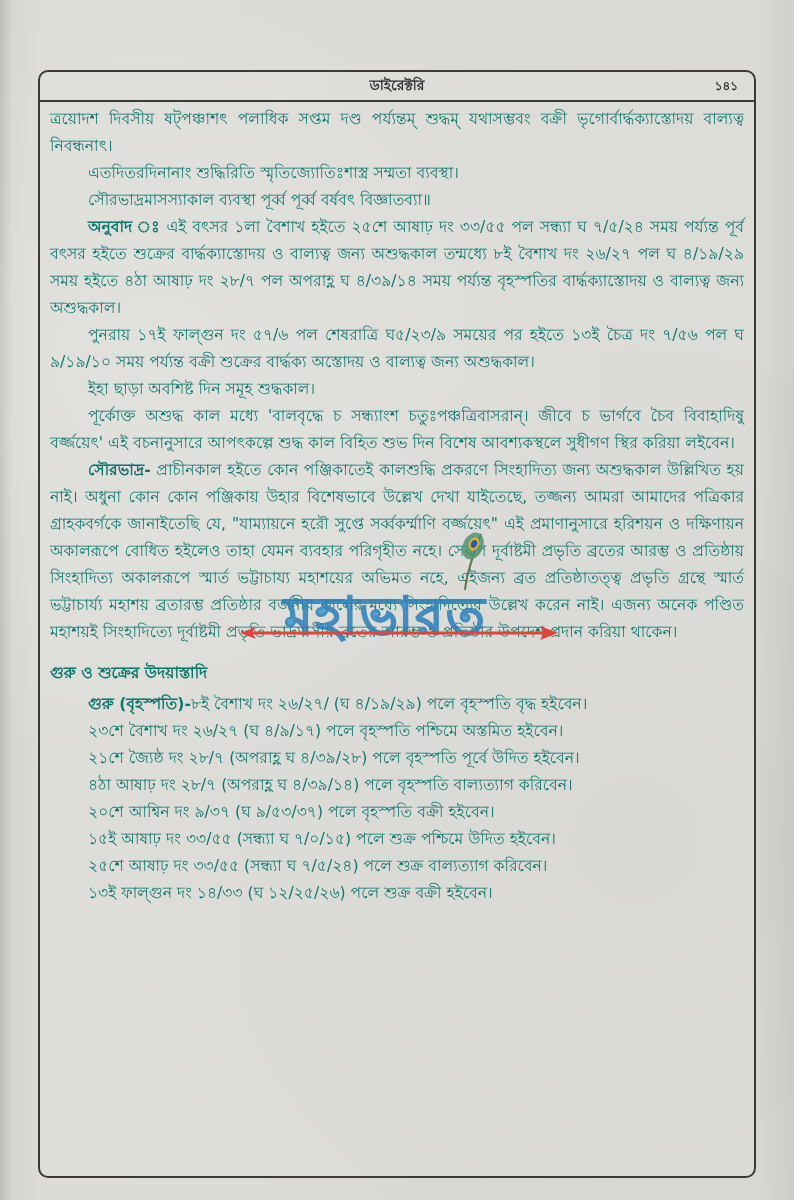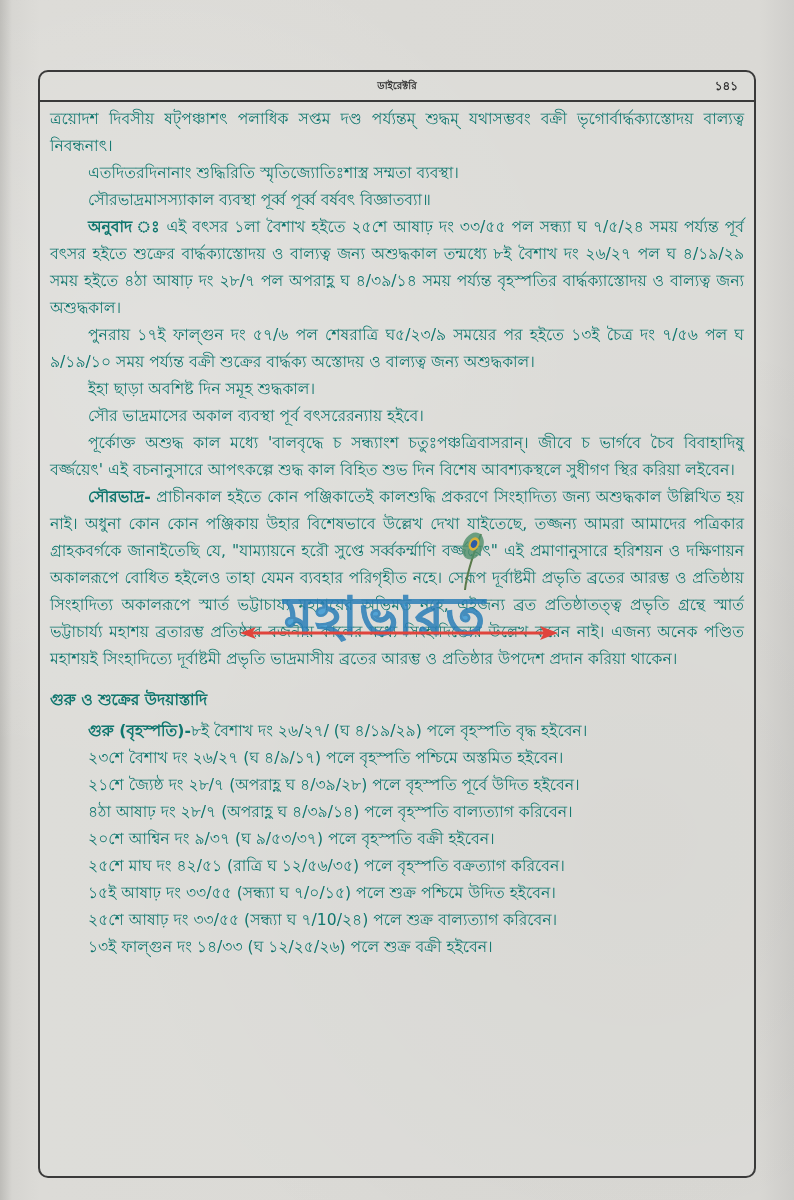--- a/index.html
+++ b/index.html
@@ -26,21 +26,21 @@
     border-radius: 10px;
     box-sizing: border-box;
     background: rgba(223,222,218,0.55);
   }
   .header {
     position: absolute; left: 0; right: 0; top: 0;
     height: 28px;
     border-bottom: 2px solid #3a3a3a;
     display: flex; align-items: center; justify-content: center;
   }
-  .header-title { font-size: 10px; font-weight: bold; color: #333; }
+  .header-title { font-size: 14px; font-weight: bold; color: #333; }
   .page-number { position: absolute; right: 16px; top: 5px; font-size: 12px; font-weight: bold; color: #333; }
   .content {
     position: absolute; left: 10px; right: 10px; top: 34px;
     font-size: 15.6px;
     line-height: 27px;
     text-align: justify;
     color: #0f766e;
   }
   .content p { margin: 0; }
   .indent { text-indent: 38px; }
@@ -74,35 +74,33 @@
     <span class="page-number">১৪১</span>
   </div>
 
   <div class="content">
     <p>ত্রয়োদশ দিবসীয় ষট্‌পঞ্চাশৎ পলাধিক সপ্তম দণ্ড পর্য্যন্তম্ শুদ্ধম্ যথাসম্ভবং বক্রী ভৃগোর্বার্দ্ধক্যাস্তোদয় বাল্যত্ব নিবন্ধনাৎ।</p>
     <p class="indent">এতদিতরদিনানাং শুদ্ধিরিতি স্মৃতিজ্যোতিঃশাস্ত্র সম্মতা ব্যবস্থা।</p>
     <p class="indent">সৌরভাদ্রমাসস্যাকাল ব্যবস্থা পূর্ব্ব পূর্ব্ব বর্ষবৎ বিজ্ঞাতব্যা॥</p>
     <p class="indent"><span class="b">অনুবাদ ঃ</span><span> এই বৎসর ১লা বৈশাখ হইতে ২৫শে আষাঢ় দং ৩৩/৫৫ পল সন্ধ্যা ঘ ৭/৫/২৪ সময় পর্য্যন্ত পূর্ব বৎসর হইতে শুক্রের বার্দ্ধক্যাস্তোদয় ও বাল্যত্ব জন্য অশুদ্ধকাল তন্মধ্যে ৮ই বৈশাখ দং ২৬/২৭ পল ঘ ৪/১৯/২৯ সময় হইতে ৪ঠা আষাঢ় দং ২৮/৭ পল অপরাহ্ণ ঘ ৪/৩৯/১৪ সময় পর্য্যন্ত বৃহস্পতির বার্দ্ধক্যাস্তোদয় ও বাল্যত্ব জন্য অশুদ্ধকাল।</span></p>
     <p class="indent">পুনরায় ১৭ই ফাল্গুন দং ৫৭/৬ পল শেষরাত্রি ঘ৫/২৩/৯ সময়ের পর হইতে ১৩ই চৈত্র দং ৭/৫৬ পল ঘ ৯/১৯/১০ সময় পর্য্যন্ত বক্রী শুক্রের বার্দ্ধক্য অস্তোদয় ও বাল্যত্ব জন্য অশুদ্ধকাল।</p>
     <p class="indent">ইহা ছাড়া অবশিষ্ট দিন সমূহ শুদ্ধকাল।</p>
-    <p class="indent">সৌর ভাদ্রমাসের অকাল ব্যবস্থা পূর্ব বৎসরেরন্যায় হইবে।</p>
     <p class="indent">পূর্কোক্ত অশুদ্ধ কাল মধ্যে 'বালবৃদ্ধে চ সন্ধ্যাংশ চতুঃপঞ্চত্রিবাসরান্। জীবে চ ভার্গবে চৈব বিবাহাদিষু বর্জ্জয়েৎ' এই বচনানুসারে আপৎকল্পে শুদ্ধ কাল বিহিত শুভ দিন বিশেষ আবশ্যকস্থলে সুধীগণ স্থির করিয়া লইবেন।</p>
     <p class="indent"><span class="b">সৌরভাদ্র-</span><span> প্রাচীনকাল হইতে কোন পঞ্জিকাতেই কালশুদ্ধি প্রকরণে সিংহাদিত্য জন্য অশুদ্ধকাল উল্লিখিত হয় নাই। অধুনা কোন কোন পঞ্জিকায় উহার বিশেষভাবে উল্লেখ দেখা যাইতেছে, তজ্জন্য আমরা আমাদের পত্রিকার গ্রাহকবর্গকে জানাইতেছি যে, "যাম্যায়নে হরৌ সুপ্তে সর্ব্বকর্ম্মাণি বর্জ্জয়েৎ" এই প্রমাণানুসারে হরিশয়ন ও দক্ষিণায়ন অকালরূপে বোধিত হইলেও তাহা যেমন ব্যবহার পরিগৃহীত নহে। সেরূপ দূর্বাষ্টমী প্রভৃতি ব্রতের আরম্ভ ও প্রতিষ্ঠায় সিংহাদিত্য অকালরূপে স্মার্ত ভট্টাচায্য মহাশয়ের অভিমত নহে, এইজন্য ব্রত প্রতিষ্ঠাতত্ত্ব প্রভৃতি গ্রন্থে স্মার্ত ভট্টাচার্য্য মহাশয় ব্রতারম্ভ প্রতিষ্ঠার বর্জনীয় কালের মধ্যে সিংহাদিত্যের উল্লেখ করেন নাই। এজন্য অনেক পণ্ডিত মহাশয়ই সিংহাদিত্যে দূর্বাষ্টমী প্রভৃতি ভাদ্রমাসীয় ব্রতের আরম্ভ ও প্রতিষ্ঠার উপদেশ প্রদান করিয়া থাকেন।</span></p>
 
     <p class="subheading">গুরু ও শুক্রের উদয়াস্তাদি</p>
 
     <p class="list-line"><span class="b">গুরু (বৃহস্পতি)-</span><span>৮ই বৈশাখ দং ২৬/২৭/ (ঘ ৪/১৯/২৯) পলে বৃহস্পতি বৃদ্ধ হইবেন।</span></p>
     <p class="list-line">২৩শে বৈশাখ দং ২৬/২৭ (ঘ ৪/৯/১৭) পলে বৃহস্পতি পশ্চিমে অস্তমিত হইবেন।</p>
     <p class="list-line">২১শে জ্যৈষ্ঠ দং ২৮/৭ (অপরাহ্ণ ঘ ৪/৩৯/২৮) পলে বৃহস্পতি পূর্বে উদিত হইবেন।</p>
     <p class="list-line">৪ঠা আষাঢ় দং ২৮/৭ (অপরাহ্ণ ঘ ৪/৩৯/১৪) পলে বৃহস্পতি বাল্যত্যাগ করিবেন।</p>
     <p class="list-line">২০শে আশ্বিন দং ৯/৩৭ (ঘ ৯/৫৩/৩৭) পলে বৃহস্পতি বক্রী হইবেন।</p>
-    <p class="list-line">২৫শে মাঘ দং ৪২/৫১ (রাত্রি ঘ ১২/৫৬/৩৫) পলে বৃহস্পতি বক্রত্যাগ করিবেন।</p>
 
     <p class="list-line">১৫ই আষাঢ় দং ৩৩/৫৫ (সন্ধ্যা ঘ ৭/০/১৫) পলে শুক্র পশ্চিমে উদিত হইবেন।</p>
-    <p class="list-line">২৫শে আষাঢ় দং ৩৩/৫৫ (সন্ধ্যা ঘ ৭/10/২৪) পলে শুক্র বাল্যত্যাগ করিবেন।</p>
+    <p class="list-line">২৫শে আষাঢ় দং ৩৩/৫৫ (সন্ধ্যা ঘ ৭/৫/২৪) পলে শুক্র বাল্যত্যাগ করিবেন।</p>
     <p class="list-line">১৩ই ফাল্গুন দং ১৪/৩৩ (ঘ ১২/২৫/২৬) পলে শুক্র বক্রী হইবেন।</p>
   </div>
 </div>
 
 <div class="watermark">
   <svg class="wm-feather" viewBox="0 0 40 62">
     <path d="M20 60 C22 40 30 20 36 4" stroke="#5a7a4a" stroke-width="2" fill="none"></path>
     <ellipse cx="28" cy="16" rx="10" ry="14" fill="#4f8f6a" opacity="0.8" transform="rotate(25 28 16)"></ellipse>
     <ellipse cx="29" cy="14" rx="5" ry="7" fill="#d8b13a" transform="rotate(25 29 14)"></ellipse>
     <ellipse cx="29" cy="14" rx="3" ry="4" fill="#2c5aa8" transform="rotate(25 29 14)"></ellipse>

